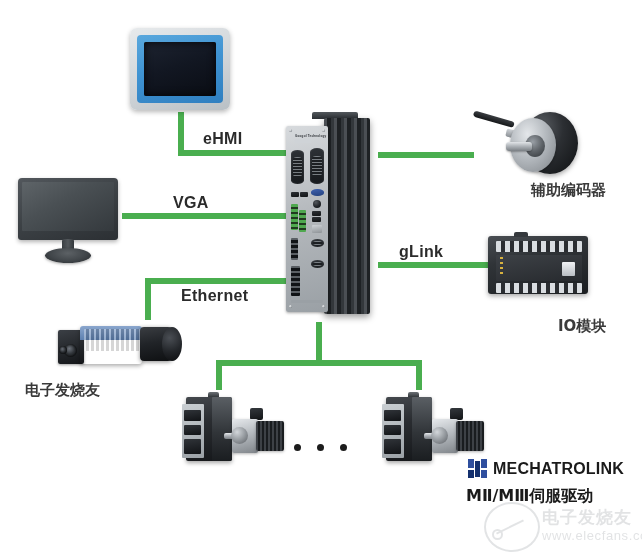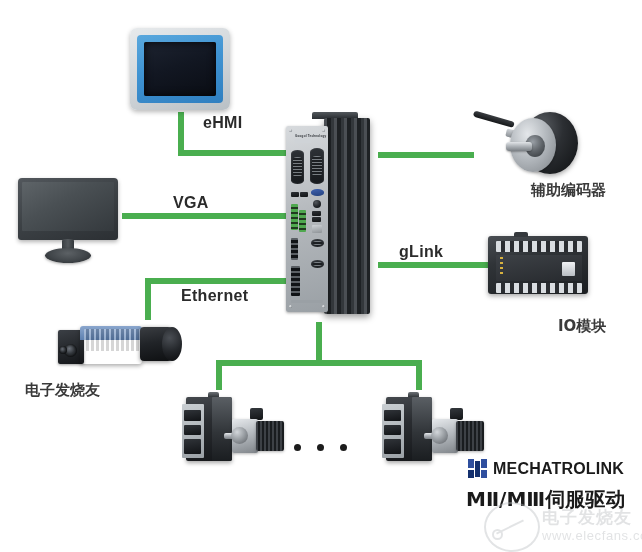--- a/index.html
+++ b/index.html
@@ -397,21 +397,21 @@
   .ml-text {
     font-size: 16px;
     font-weight: bold;
     letter-spacing: .2px;
     color: #1a1a1a;
     font-family: "Liberation Sans", sans-serif;
     white-space: nowrap;
   }
   .ml-sub {
     position: absolute;
-    font-size: 20px;
+    font-size: 16px;
     font-weight: bold;
     color: #1a1a1a;
     white-space: nowrap;
     font-family: "DejaVu Sans", "Liberation Sans", sans-serif;
   }
 
   
   .wm {
     position: absolute;
     opacity: .40;
@@ -473,21 +473,21 @@
 
   <div class="line-h" style="left:378px; top:262px; width:110px;"></div>
 
   <div class="line-h" style="left:378px; top:152px; width:96px;"></div>
 
   <div class="line-v" style="left:316px; top:322px; height:38px;"></div>
   <div class="line-h" style="left:216px; top:360px; width:206px;"></div>
   <div class="line-v" style="left:216px; top:360px; height:30px;"></div>
   <div class="line-v" style="left:416px; top:360px; height:30px;"></div>
 
-  <div class="link-label" style="left:203px; top:114px;">eHMI</div>
+  <div class="link-label" style="left:203px; top:130px;">eHMI</div>
   <div class="link-label" style="left:173px; top:194px;">VGA</div>
   <div class="link-label" style="left:171px; top:287px;margin-left:10px;">Ethernet</div>
   <div class="link-label" style="left:399px; top:243px;">gLink</div>
 
   <div class="abs hmi-outer" style="left:130px; top:28px; width:100px; height:82px;">
     <div class="hmi-bezel">
       <div class="hmi-screen"></div>
     </div>
   </div>
 

